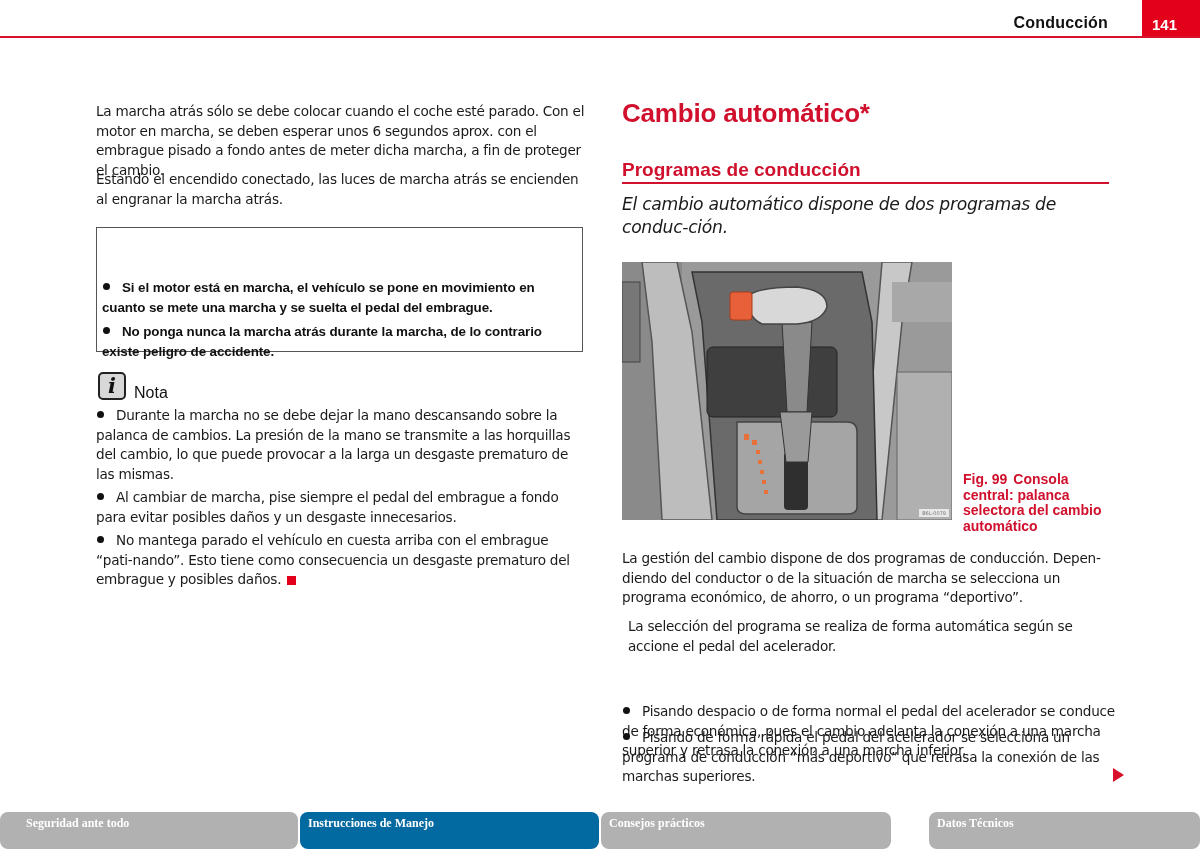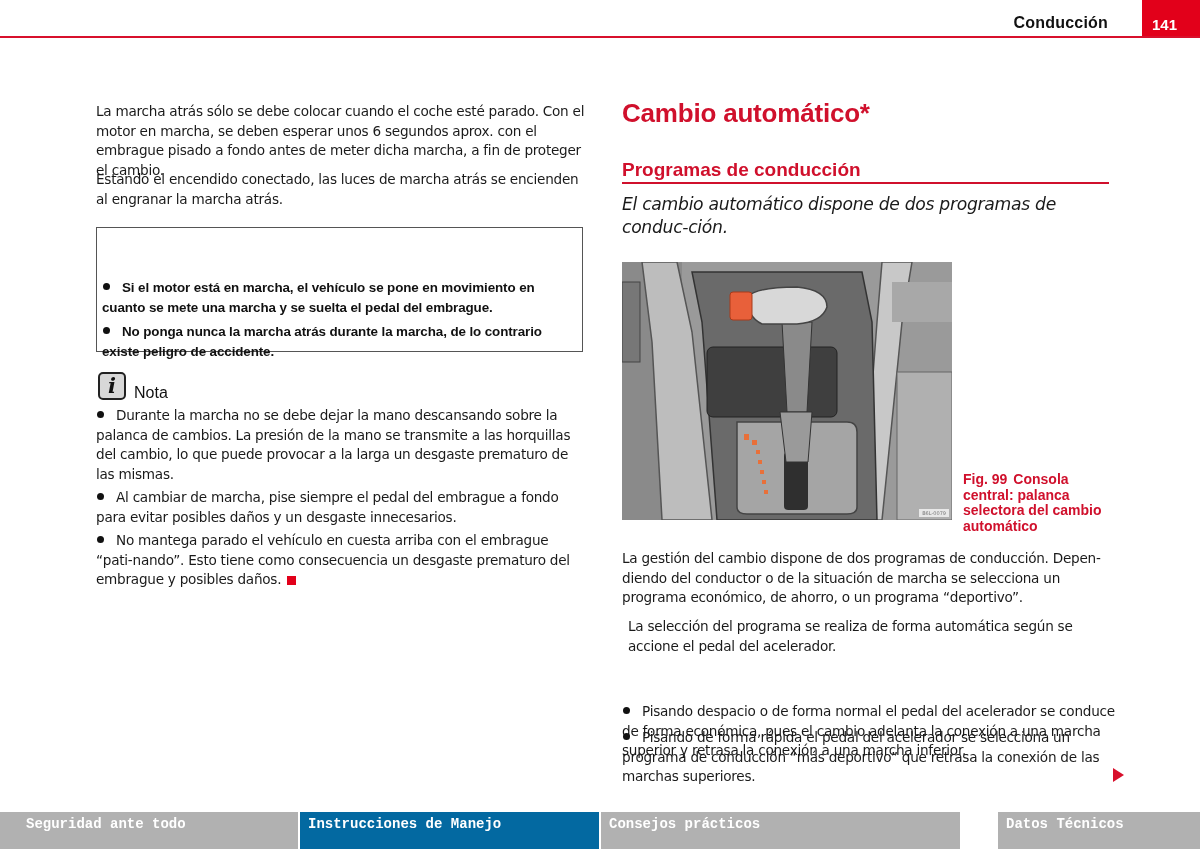--- a/index.html
+++ b/index.html
@@ -37,25 +37,25 @@
   .figure { position: absolute; left: 622px; top: 262px; width: 330px; height: 258px; background: #8c8c8c; overflow: hidden; }
   .fig-code { position: absolute; right: 3px; bottom: 3px; background: #e8e8e8; color: #777; font-size: 5px; padding: 1px 3px; font-family: "DejaVu Sans", sans-serif; }
 
   .caption { position: absolute; left: 963px; top: 472px; width: 150px; font-family: "Liberation Sans", sans-serif; font-weight: bold; font-size: 14px; line-height: 15.5px; color: #d0102c; }
   .cap-num { margin-right: 6px; }
 
   .next-arrow { position: absolute; left: 1113px; top: 768px; width: 0; height: 0; border-top: 7px solid transparent; border-bottom: 7px solid transparent; border-left: 11px solid #d8102c; }
 
   
   .footer { position: absolute; left: 0; top: 812px; width: 1200px; height: 37px; display: flex; }
-  .tab { height: 37px; background: #b1b1b1; color: #fff; font-family: Liberation Mono, monospace; font-weight: bold; font-size: 14px; padding: 4px 0 0 8px; margin-right: 2px; }
+  .tab { height: 37px; background: #b1b1b1; color: #fff; font-family: Liberation Serif, serif; font-weight: bold; font-size: 12px; padding: 4px 0 0 8px; margin-right: 2px; border-radius: 8px; }
   .tab.active { background: #0369a1; }
   .tab1 { width: 298px; padding-left: 26px; }
   .tab2 { width: 299px; }
-  .tab3 { width: 359px; }
+  .tab3 { width: 290px; }
   .tab4 { flex: 1; margin-right: 0; margin-left: 36px; }
 </style>
 </head>
 <body>
 
 <div class="header-title">Conducción</div>
 <div class="page-num">141</div>
 <div class="header-rule"></div>
 
 <p class="para" style="left:96px; top:102px; width:490px;">La marcha atrás sólo se debe colocar cuando el coche esté parado. Con el motor en marcha, se deben esperar unos 6 segundos aprox. con el embrague pisado a fondo antes de meter dicha marcha, a fin de proteger el cambio.</p>

